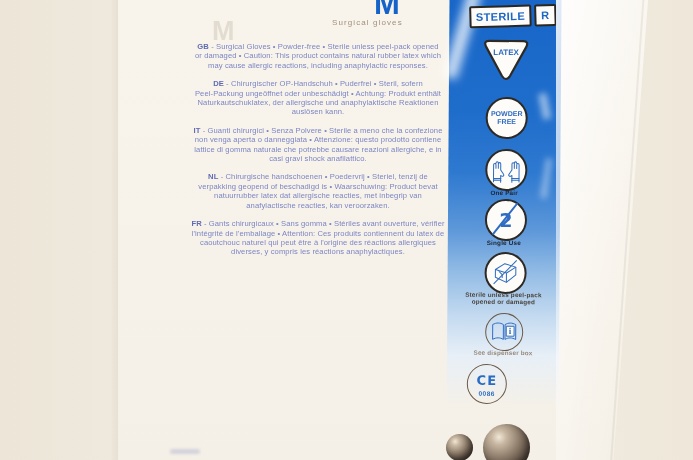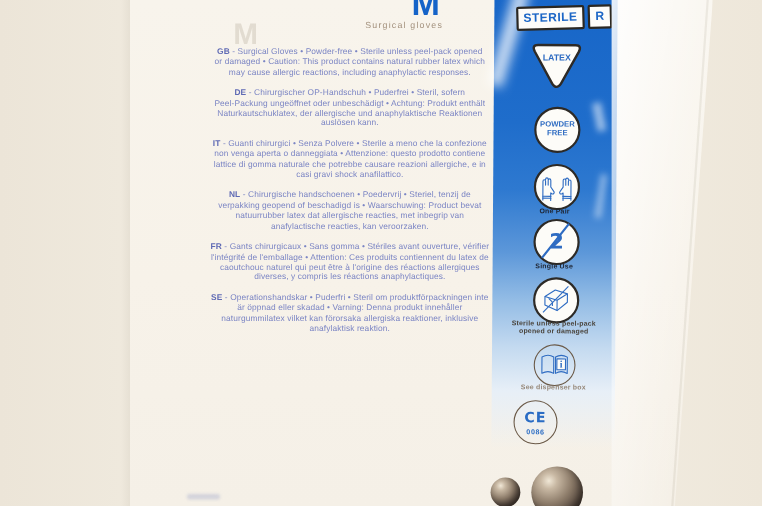--- a/index.html
+++ b/index.html
@@ -101,24 +101,20 @@
 lattice di gomma naturale che potrebbe causare reazioni allergiche, e in
 casi gravi shock anafilattico.</span></p>
       <p><b>NL</b><span> - Chirurgische handschoenen • Poedervrij • Steriel, tenzij de
 verpakking geopend of beschadigd is • Waarschuwing: Product bevat
 natuurrubber latex dat allergische reacties, met inbegrip van
 anafylactische reacties, kan veroorzaken.</span></p>
       <p><b>FR</b><span> - Gants chirurgicaux • Sans gomma • Stériles avant ouverture, vérifier
 l'intégrité de l'emballage • Attention: Ces produits contiennent du latex de
 caoutchouc naturel qui peut être à l'origine des réactions allergiques
 diverses, y compris les réactions anaphylactiques.</span></p>
-      <p><b>SE</b><span> - Operationshandskar • Puderfri • Steril om produktförpackningen inte
-är öppnad eller skadad • Varning: Denna produkt innehåller
-naturgummilatex vilket kan förorsaka allergiska reaktioner, inklusive
-anafylaktisk reaktion.</span></p>
     </div>
 
     <div class="band">
       <div class="crease"></div>
       <div class="glint1"></div>
       <div class="glint2"></div>
 
       <div class="badge">
         <div class="bx main">
             <span>STERILE</span>

